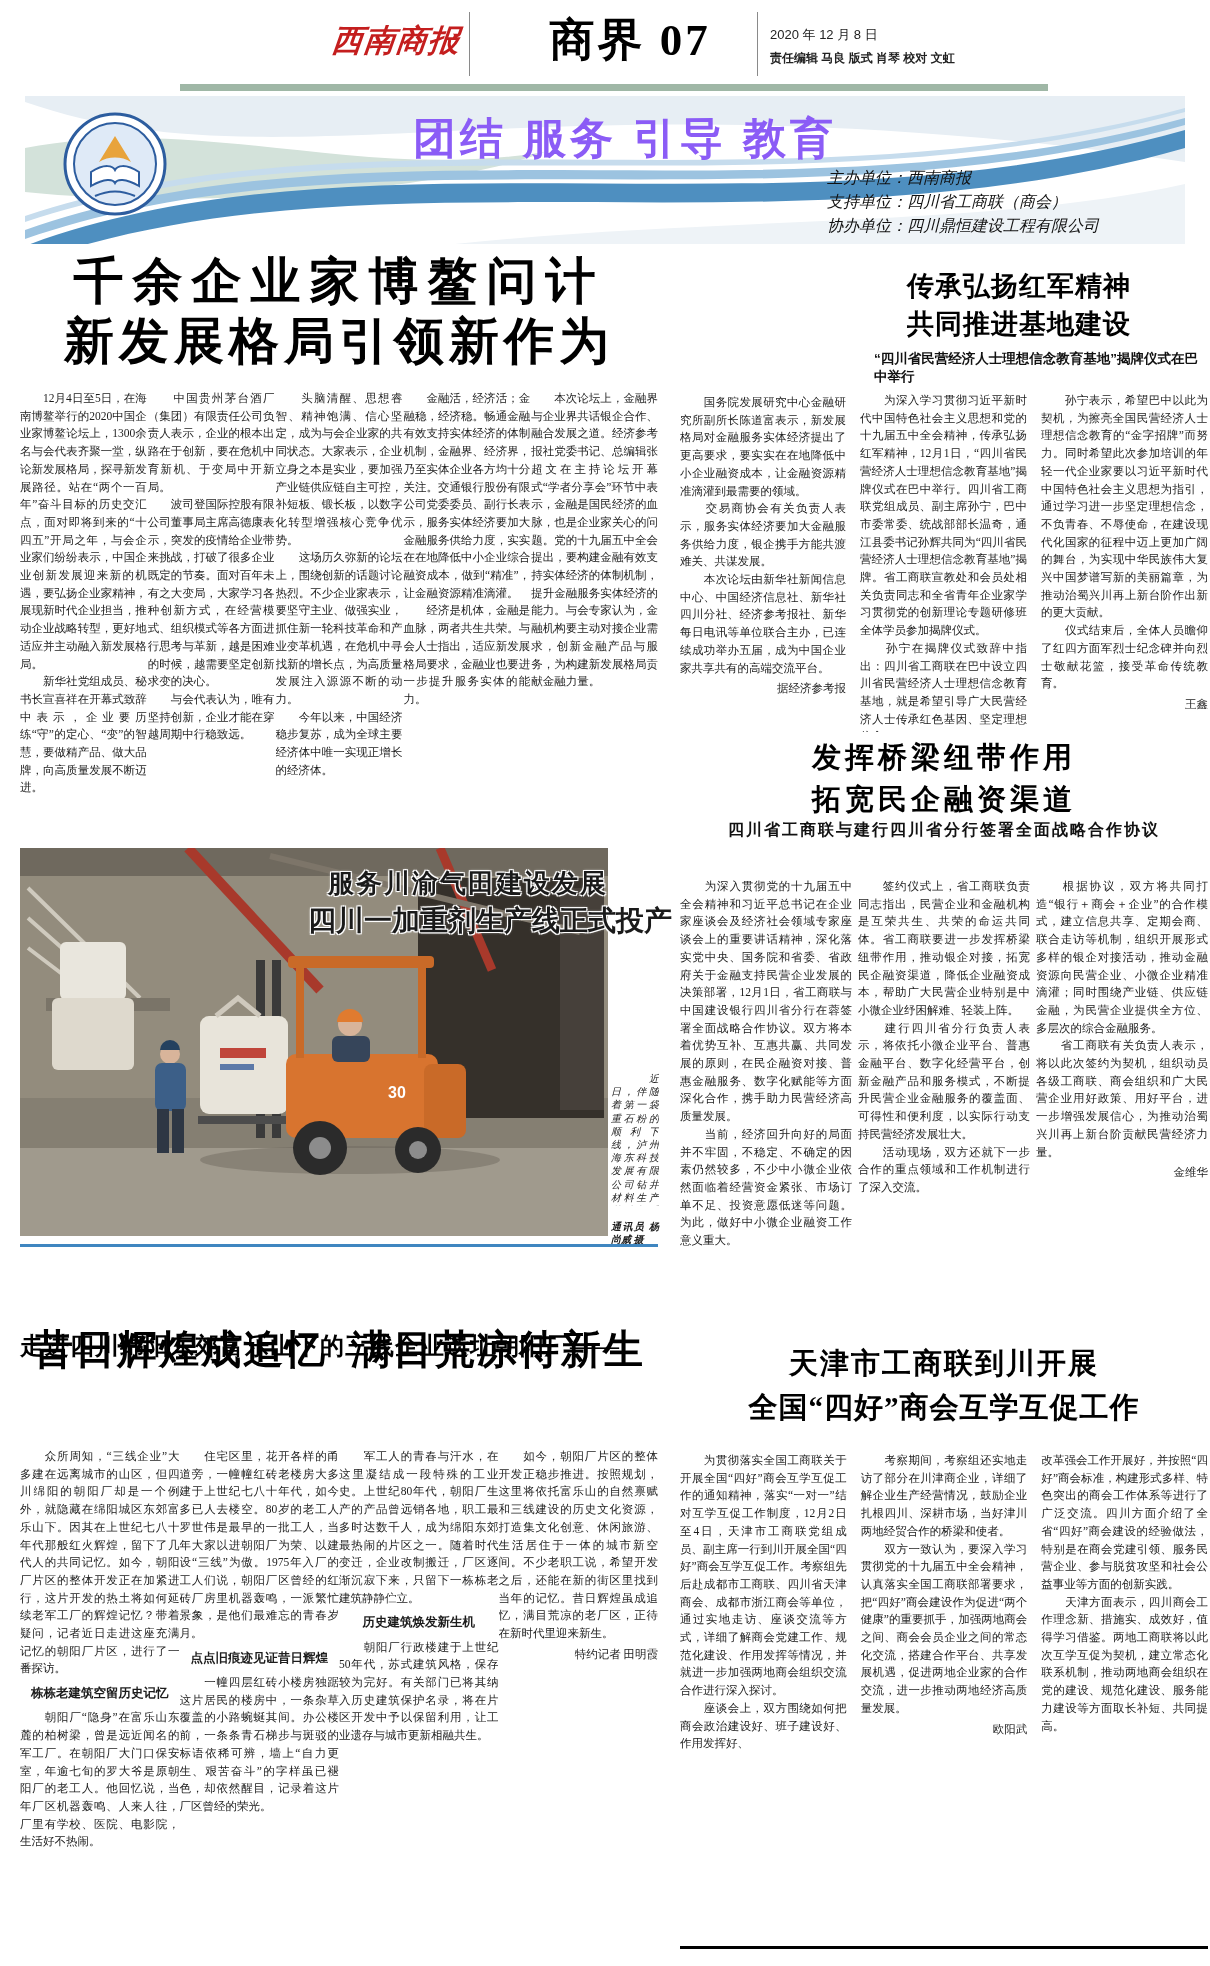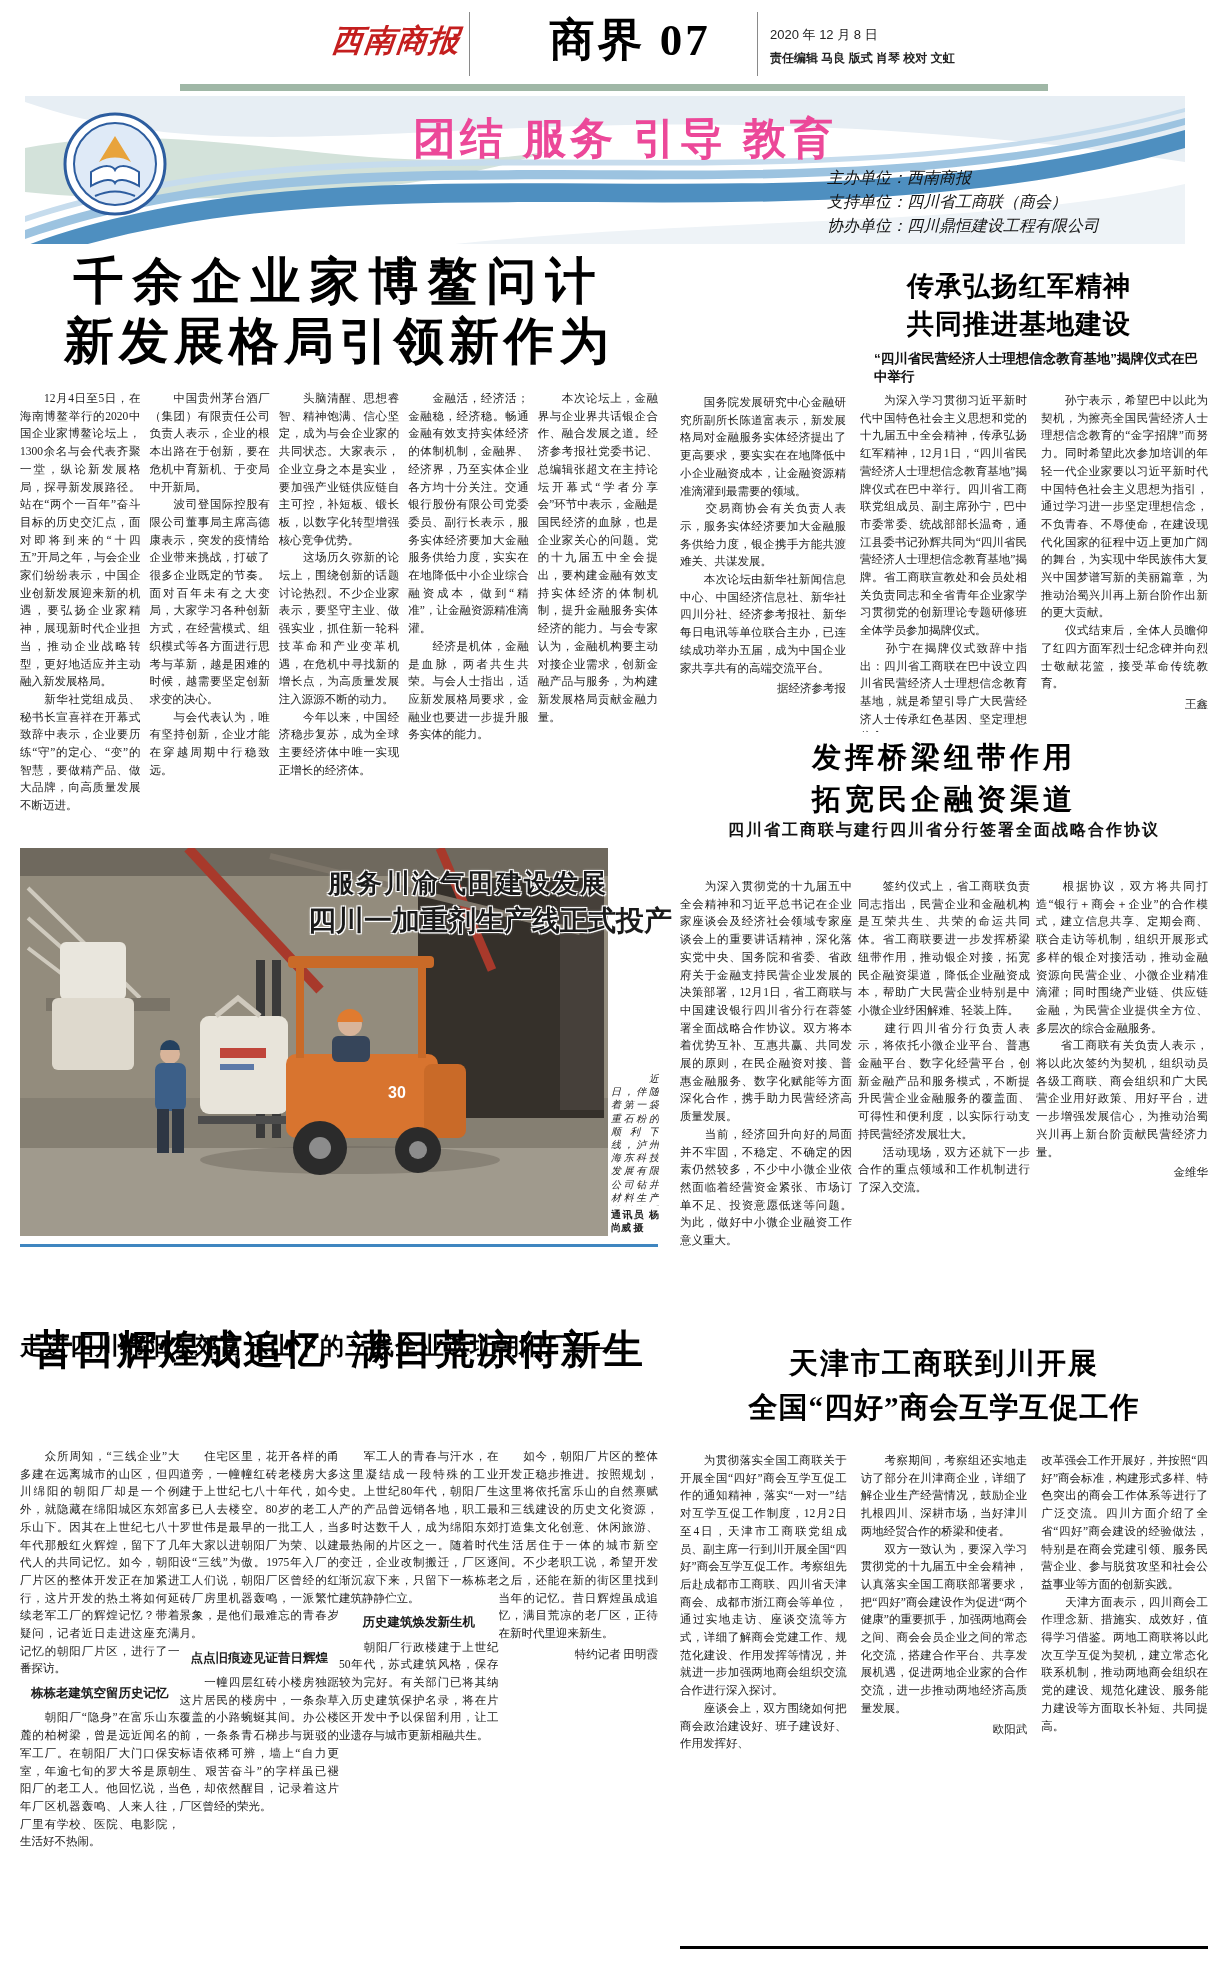--- a/index.html
+++ b/index.html
@@ -42,30 +42,30 @@
       <path d="M0,120 C340,6 760,120 1160,12 L1160,16 C760,126 340,12 0,126 Z" fill="#c6dced"></path>
       <path d="M430,148 C700,120 960,132 1160,88 L1160,148 Z" fill="#eef3f7"></path>
     </svg>
     <svg class="abs" style="left:38px;top:16px;" width="104" height="104" viewBox="0 0 104 104">
       <circle cx="52" cy="52" r="50" fill="#ffffff" stroke="#2d5d9f" stroke-width="3"></circle>
       <circle cx="52" cy="52" r="41" fill="#dfeaf7" stroke="#2d5d9f" stroke-width="2"></circle>
       <path d="M52,24 L68,50 A31,31 0 0 0 36,50 Z" fill="#e8a33b"></path>
       <path d="M28,60 C42,51 50,54 52,58 C54,54 62,51 76,60 L76,74 C62,66 54,67 52,71 C50,67 42,66 28,74 Z" fill="#ffffff" stroke="#2d5d9f" stroke-width="2"></path>
       <path d="M32,84 C45,78 59,78 72,84" stroke="#2d5d9f" stroke-width="2" fill="none"></path>
     </svg>
-    <div class="abs sans" style="left:300px;top:14px;width:600px;text-align:center;font-size:43px;font-weight:900;color:#ec4899;letter-spacing:4px;">团结 服务 引导 教育</div>
+    <div class="abs sans" style="left:300px;top:14px;width:600px;text-align:center;font-size:43px;font-weight:900;color:#8b5cf6;letter-spacing:4px;">团结 服务 引导 教育</div>
     <div class="abs serif" style="left:802px;top:72px;font-size:16px;font-style:italic;color:#111;">主办单位：西南商报</div>
     <div class="abs serif" style="left:802px;top:96px;font-size:16px;font-style:italic;color:#111;">支持单位：四川省工商联（商会）</div>
     <div class="abs serif" style="left:802px;top:120px;font-size:16px;font-style:italic;color:#111;">协办单位：四川鼎恒建设工程有限公司</div>
   </div>
 
   <div class="abs sans" style="left:20px;top:248px;width:638px;text-align:center;font-size:50px;font-weight:900;color:#000;letter-spacing:9px;">千余企业家博鳌问计</div>
   <div class="abs sans" style="left:20px;top:308px;width:638px;text-align:center;font-size:50px;font-weight:900;color:#000;letter-spacing:5px;">新发展格局引领新作为</div>
 
-  <div class="abs cols" style="left:20px;top:390px;width:638px;height:422px;gap:9px;">
+  <div class="abs cols" style="left:20px;top:390px;width:638px;height:422px;gap:1px;">
     <div class="col bt">　　12月4日至5日，在海南博鳌举行的2020中国企业家博鳌论坛上，1300余名与会代表齐聚一堂，纵论新发展格局，探寻新发展路径。站在“两个一百年”奋斗目标的历史交汇点，面对即将到来的“十四五”开局之年，与会企业家们纷纷表示，中国企业创新发展迎来新的机遇，要弘扬企业家精神，展现新时代企业担当，推动企业战略转型，更好地适应并主动融入新发展格局。
 　　新华社党组成员、秘书长宣喜祥在开幕式致辞中表示，企业要历练“守”的定心、“变”的智慧，要做精产品、做大品牌，向高质量发展不断迈进。</div>
     <div class="col bt">　　中国贵州茅台酒厂（集团）有限责任公司负责人表示，企业的根本出路在于创新，要在危机中育新机、于变局中开新局。
 　　波司登国际控股有限公司董事局主席高德康表示，突发的疫情给企业带来挑战，打破了很多企业既定的节奏。面对百年未有之大变局，大家学习各种创新方式，在经营模式、组织模式等各方面进行思考与革新，越是困难的时候，越需要坚定创新求变的决心。
 　　与会代表认为，唯有坚持创新，企业才能在穿越周期中行稳致远。</div>
     <div class="col bt">　　头脑清醒、思想睿智、精神饱满、信心坚定，成为与会企业家的共同状态。大家表示，企业立身之本是实业，要加强产业链供应链自主可控，补短板、锻长板，以数字化转型增强核心竞争优势。
 　　这场历久弥新的论坛上，围绕创新的话题讨论热烈。不少企业家表示，要坚守主业、做强实业，抓住新一轮科技革命和产业变革机遇，在危机中寻找新的增长点，为高质量发展注入源源不断的动力。
 　　今年以来，中国经济稳步复苏，成为全球主要经济体中唯一实现正增长的经济体。</div>
     <div class="col bt">　　金融活，经济活；金融稳，经济稳。畅通金融有效支持实体经济的体制机制，金融界、经济界，乃至实体企业各方均十分关注。交通银行股份有限公司党委委员、副行长表示，服务实体经济要加大金融服务供给力度，实实在在地降低中小企业综合融资成本，做到“精准”，让金融资源精准滴灌。
 　　经济是机体，金融是血脉，两者共生共荣。与会人士指出，适应新发展格局要求，金融业也要进一步提升服务实体的能力。</div>
@@ -114,21 +114,21 @@
       <circle cx="398" cy="302" r="9" fill="#8c8c8c"></circle>
       <text x="368" y="250" font-size="16" font-family="sans-serif" fill="#ffffff" font-weight="bold">30</text>
     </svg>
     <div class="abs serif outline" style="left:308px;top:18px;font-size:26px;font-weight:900;color:#1a1a1a;letter-spacing:2px;white-space:nowrap;">服务川渝气田建设发展</div>
     <div class="abs serif outline" style="left:288px;top:54px;font-size:28px;font-weight:900;color:#1a1a1a;letter-spacing:0px;white-space:nowrap;">四川一加重剂生产线正式投产</div>
   </div>
 
   <div class="abs" style="left:611px;top:1072px;width:48px;height:168px;">
     <div class="bt" style="font-size:10px;line-height:1.32;font-style:italic;height:134px;overflow:hidden;">　　近日，伴随着第一袋重石粉的顺利下线，泸州海东科技发展有限公司钻井材料生产基地加重剂生产线正式投产。
 　　该项目位于四川省泸州市龙马潭区，占地131亩，总投资2.5亿元，年产20万吨加重剂、30万吨支撑剂。项目于2019年11月开工建设，产品将服务川渝气田建设发展，为清洁能源的规模开发提供必要的支持。</div>
-    <div class="bt" style="font-size:10px;line-height:1.3;font-weight:bold;margin-top:2px;">通讯员 杨尚威 摄</div>
+    <div class="bt" style="font-size:10px;line-height:1.3;font-weight:bold;font-style:italic;margin-top:14px;">通讯员 杨尚威 摄</div>
   </div>
 
   <div class="abs" style="left:20px;top:1244px;width:638px;height:3px;background:#3f86c0;"></div>
 
   <div class="abs hl" style="left:20px;top:1330px;width:638px;text-align:left;font-size:24px;letter-spacing:1px;">走进四川绵阳东郊富乐山下的三线企业遗址朝阳厂——</div>
   <div class="abs hl" style="left:20px;top:1322px;width:638px;font-size:40px;letter-spacing:2px;white-space:pre;">昔日辉煌成追忆  满目荒凉待新生</div>
 
   <div class="abs cols" style="left:20px;top:1448px;width:638px;height:512px;">
     <div class="col">
       <div class="bt">　　众所周知，“三线企业”大多建在远离城市的山区，但四川绵阳的朝阳厂却是一个例外，就隐藏在绵阳城区东郊富乐山下。因其在上世纪七八十年代那般红火辉煌，留下了几代人的共同记忆。如今，朝阳厂片区的整体开发正在加紧进行，这片开发的热土将如何延续老军工厂的辉煌记忆？带着疑问，记者近日走进这座充满记忆的朝阳厂片区，进行了一番探访。</div>

